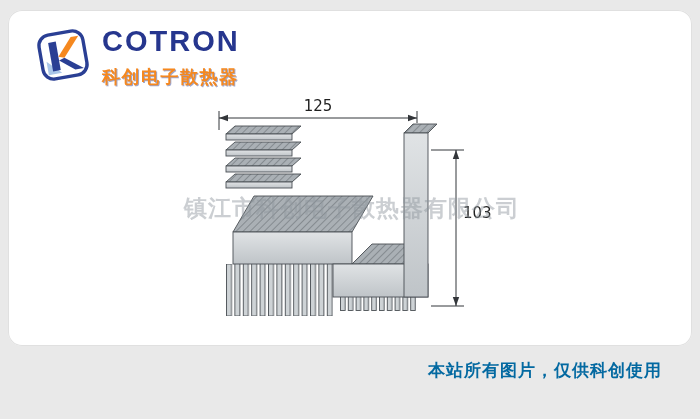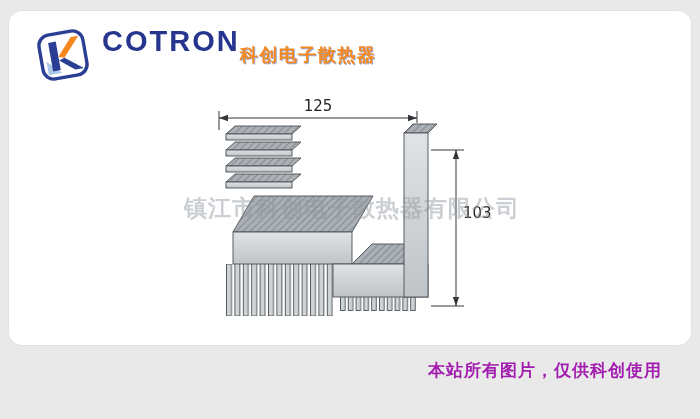--- a/index.html
+++ b/index.html
@@ -2,28 +2,28 @@
 <html><head>
 <meta charset="utf-8">
 <style>
   html,body{margin:0;padding:0;background:#e9e9e9;}
   .page{position:relative;width:700px;height:419px;background:#e9e9e9;overflow:hidden;
         font-family:"Liberation Sans","DejaVu Sans",sans-serif;}
   .panel{position:absolute;left:8px;top:10px;width:684px;height:336px;background:#ffffff;
          border-radius:14px;box-shadow:0 0 0 1px #e0e0e0 inset;}
   .logo{position:absolute;left:34px;top:26px;display:flex;align-items:flex-start;gap:10px;}
   .logo-mark{width:58px;height:58px;display:block;}
-  .logo-text{display:flex;flex-direction:row;}
+  .logo-text{display:flex;flex-direction:column;}
   .brand{font-size:29px;font-weight:bold;color:#26368e;letter-spacing:2px;line-height:1.05;}
-  .brand-cn{font-size:18px;font-weight:bold;color:#f5881f;letter-spacing:1.5px;margin-top:17px;
+  .brand-cn{font-size:18px;font-weight:bold;color:#f5881f;letter-spacing:1.5px;margin-top:9px;
             text-shadow:1px 1px 0 rgba(42,63,148,0.45);}
   .drawing{position:absolute;left:0;top:0;width:700px;height:419px;}
   .watermark{position:absolute;left:184px;top:193px;font-size:23px;font-weight:600;color:#8d959c;
              opacity:0.45;letter-spacing:1px;white-space:nowrap;pointer-events:none;font-family:Liberation Mono, monospace;}
-  .footer-note{position:absolute;right:38px;top:359px;font-size:17px;font-weight:700;color:#a21caf;
+  .footer-note{position:absolute;right:38px;top:359px;font-size:17px;font-weight:700;color:#0369a1;
                letter-spacing:1px;}
   .dim-text{font-family:"DejaVu Sans","Liberation Sans",sans-serif;font-size:15px;fill:#1f1f1f;}
 </style>
 </head>
 <body>
 
 <div class="page">
 
   <div class="panel"></div>
 

